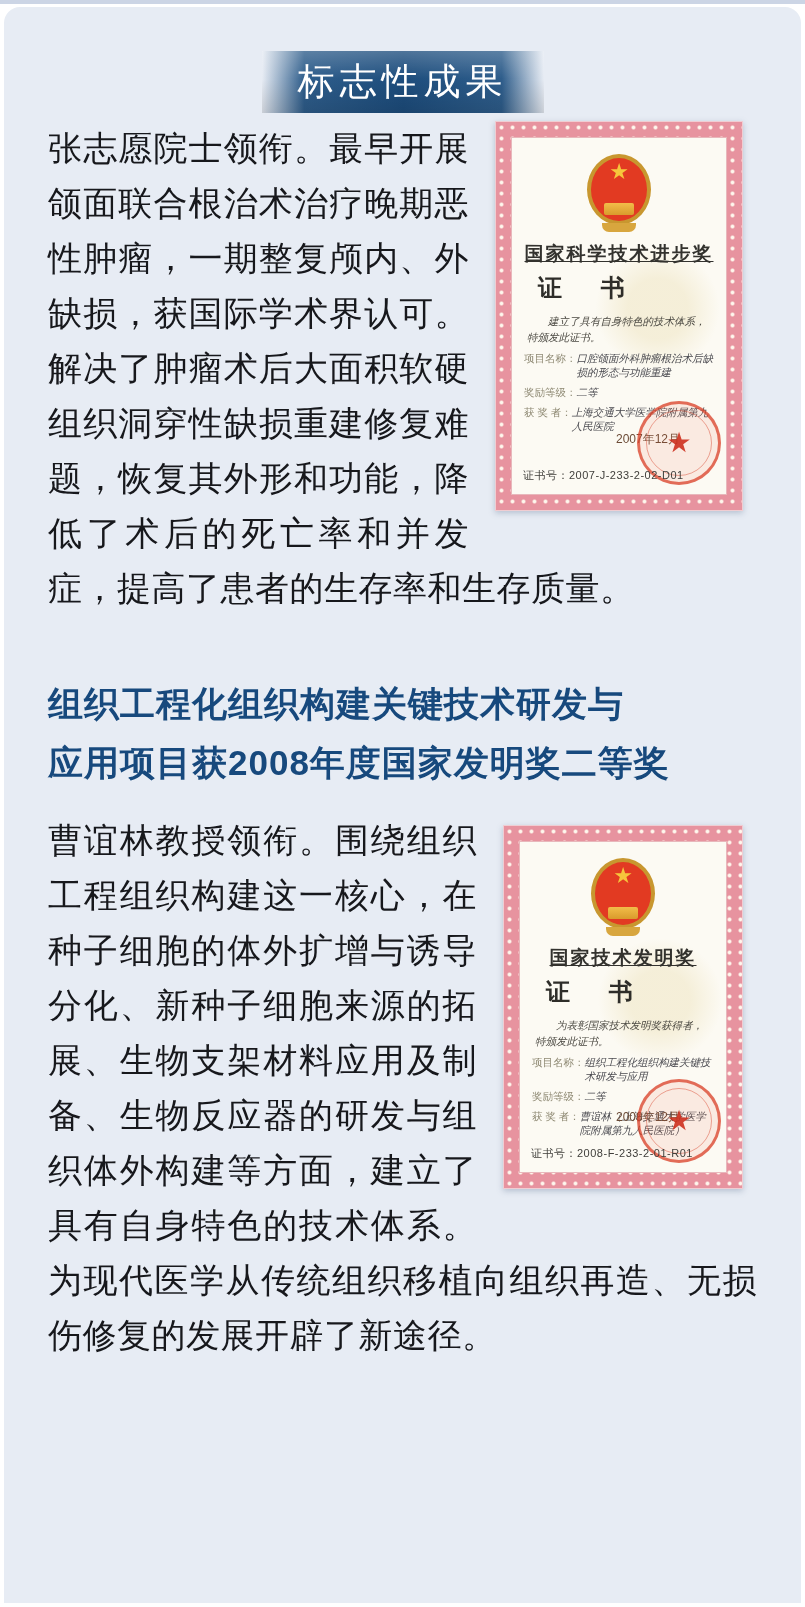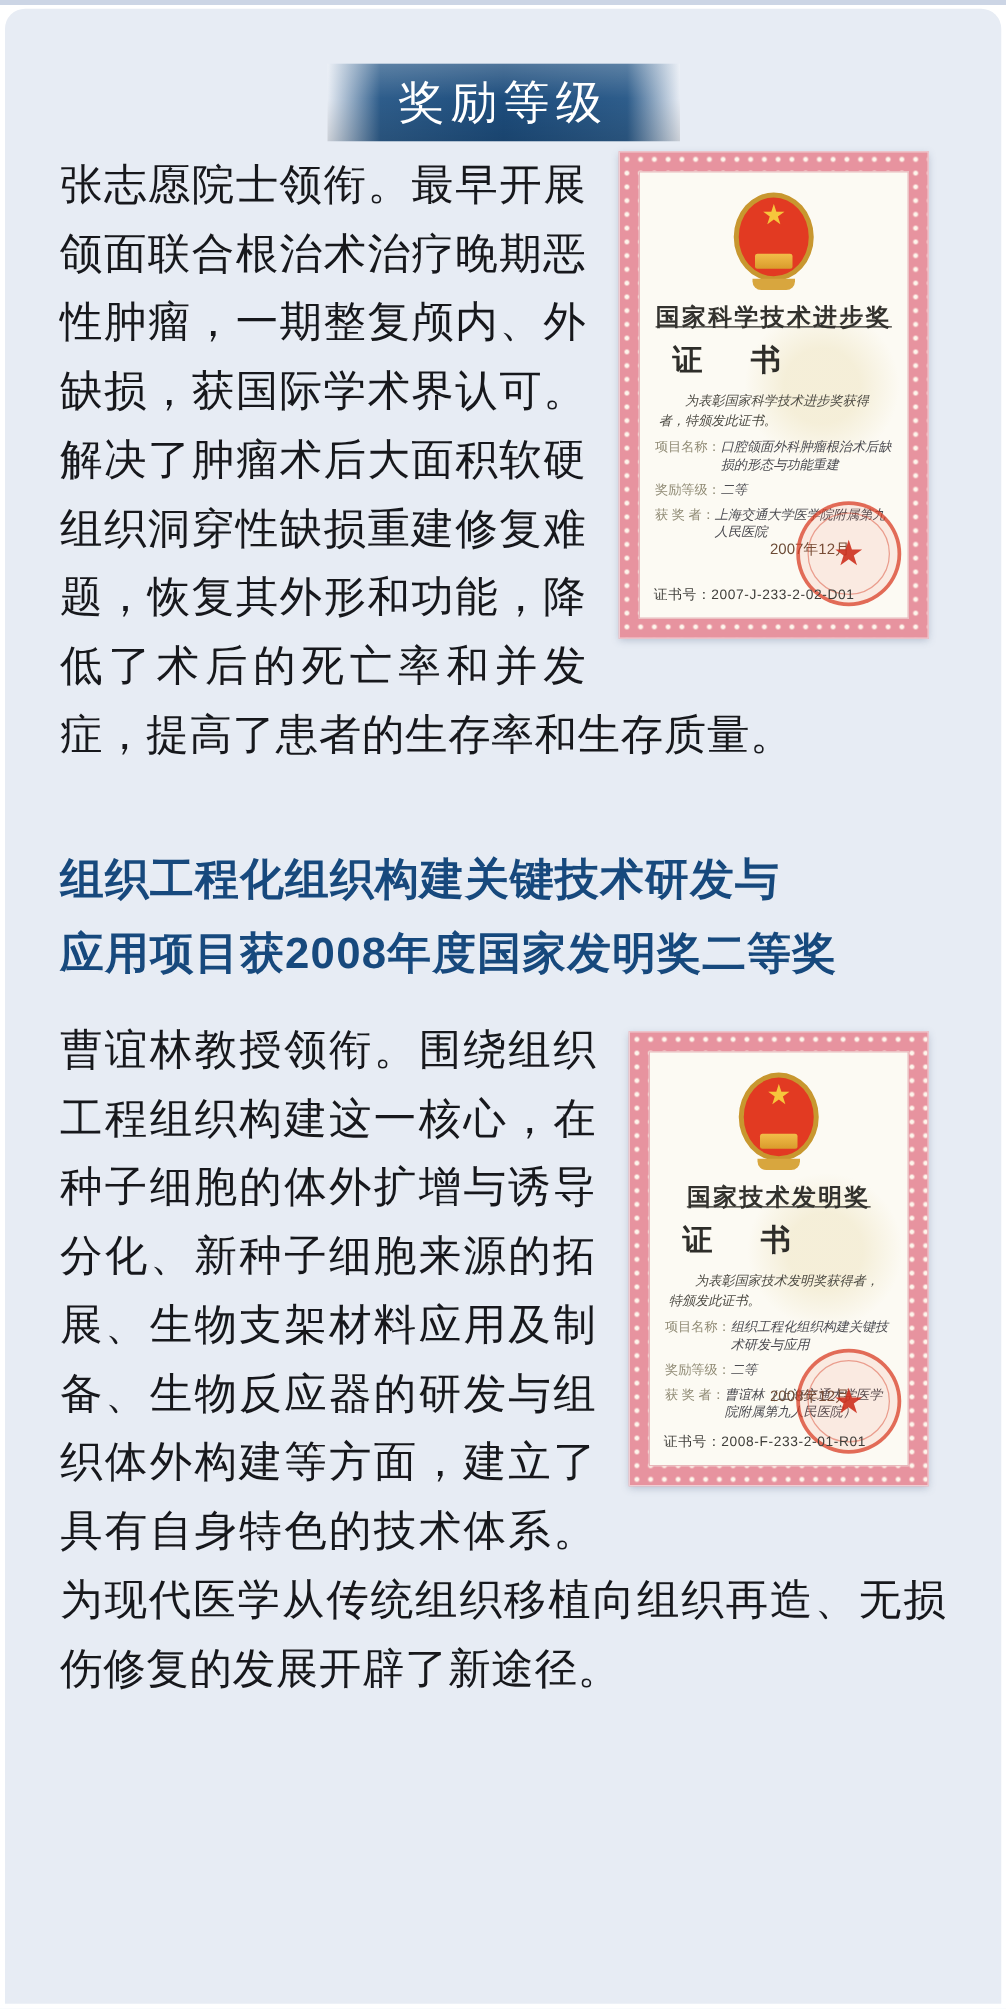--- a/index.html
+++ b/index.html
@@ -95,35 +95,35 @@
   .cert-no{position:absolute;left:11px;bottom:11px;font-size:11px;color:#3f3e3a;letter-spacing:.5px;white-space:nowrap;}
 </style>
 </head>
 <body>
 
 <div class="top-strip"></div>
 
 <div class="panel">
 
   <div class="banner">
-    <span class="banner-label">奖励等级</span>
+    <span class="banner-label">标志性成果</span>
   </div>
 
   <section>
     <div class="para-wrap">
       <figure class="certificate cert-1">
         <div class="cert-frame">
           <div class="cert-paper">
             <div class="emblem">
               <span class="emblem-star">★</span>
               <i class="emblem-gate"></i>
             </div>
             <div class="cert-award">国家科学技术进步奖</div>
             <div class="cert-doc">证 书</div>
-            <p class="cert-intro">为表彰国家科学技术进步奖获得者，特颁发此证书。</p>
+            <p class="cert-intro">建立了具有自身特色的技术体系，特颁发此证书。</p>
             <div class="cert-fields">
               <div class="cert-field">
                 <span class="cf-label">项目名称：</span>
                 <span class="cf-value">口腔颌面外科肿瘤根治术后缺损的形态与功能重建</span>
               </div>
               <div class="cert-field">
                 <span class="cf-label">奖励等级：</span>
                 <span class="cf-value">二等</span>
               </div>
               <div class="cert-field">

